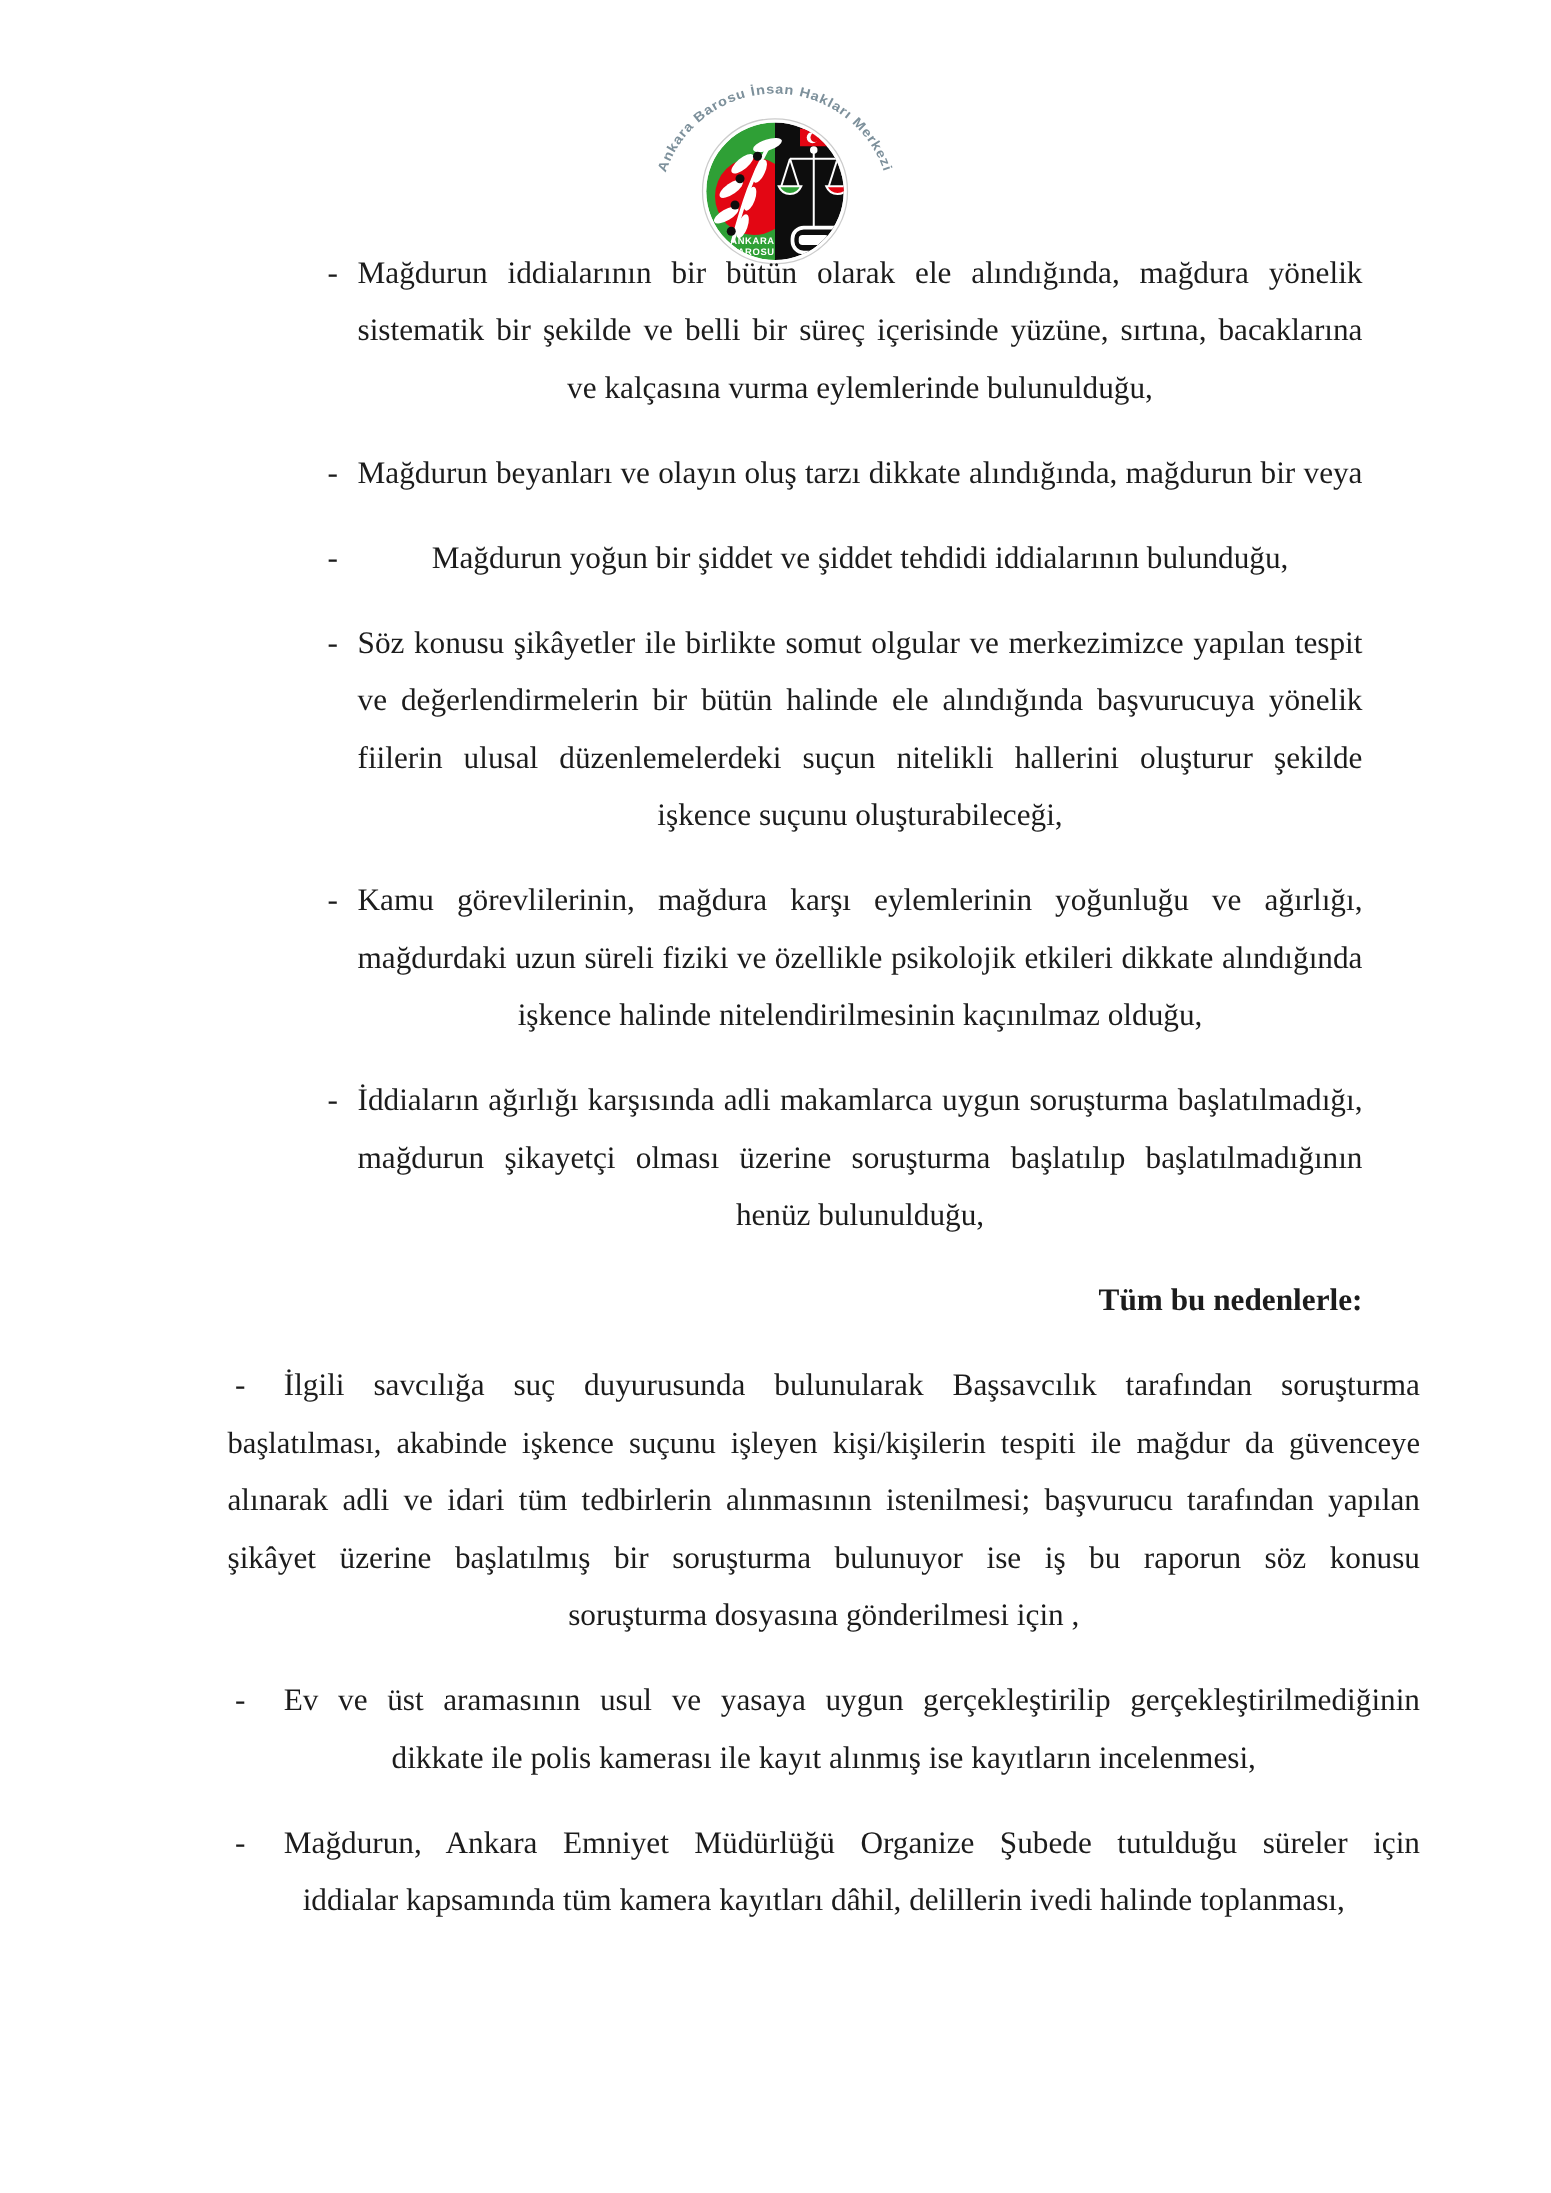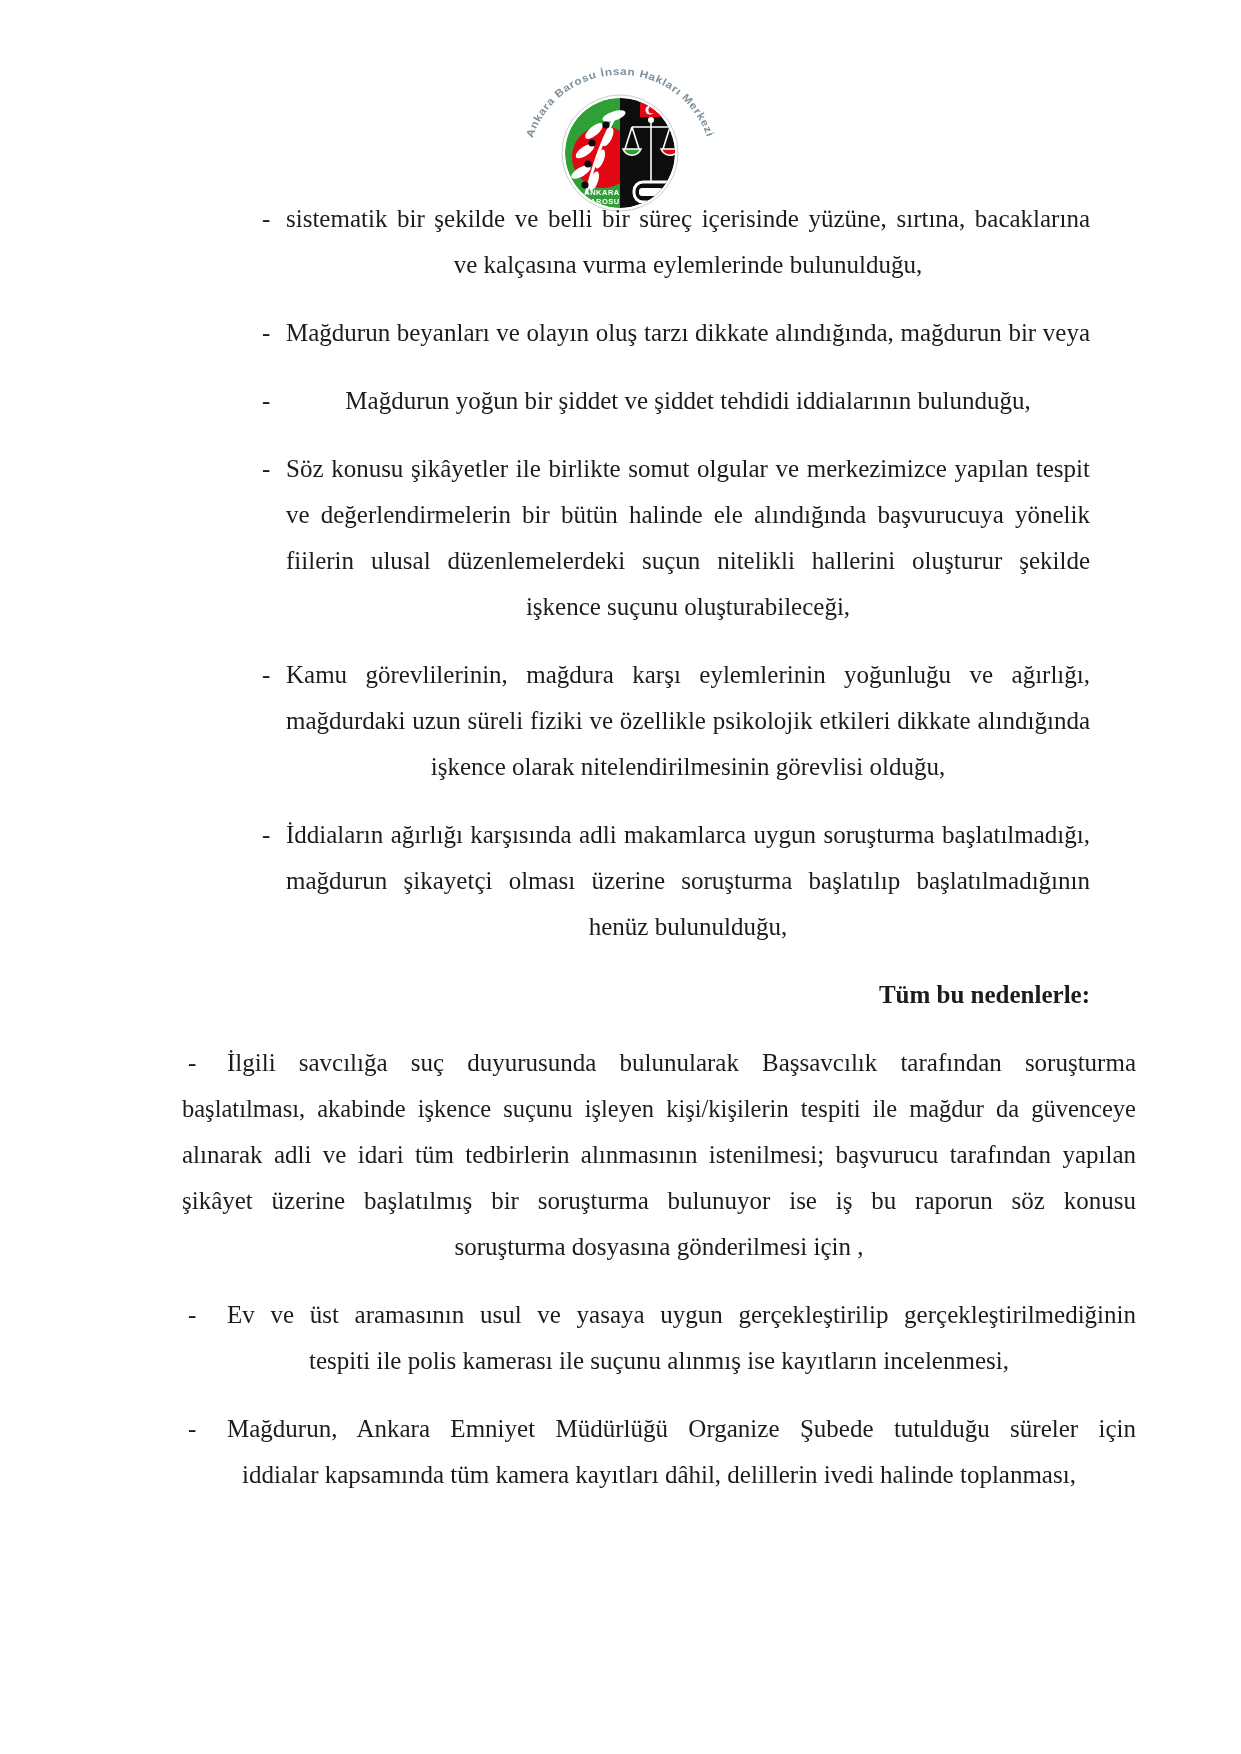--- a/index.html
+++ b/index.html
@@ -89,20 +89,21 @@
         <text x="112" y="141" text-anchor="middle" class="banner-text" font-size="7.5" fill="#ffffff" letter-spacing="0.5">ANKARA</text>
         <text x="112" y="150" text-anchor="middle" class="banner-text" font-size="7.5" fill="#ffffff" letter-spacing="0.5">BAROSU</text>
       </g>
     </svg>
   </div>
 
   <div class="content">
     <div id="bullets-top">
         <div class="bullet-top">
           <span class="dash">-</span>
+          <div class="line j">Mağdurun iddialarının bir bütün olarak ele alındığında, mağdura yönelik</div>
           <div class="line j">sistematik bir şekilde ve belli bir süreç içerisinde yüzüne, sırtına, bacaklarına</div>
           <div class="line">ve kalçasına vurma eylemlerinde bulunulduğu,</div>
         </div>
         <div class="bullet-top">
           <span class="dash">-</span>
           <div class="line j">Mağdurun beyanları ve olayın oluş tarzı dikkate alındığında, mağdurun bir veya</div>
         </div>
         <div class="bullet-top">
           <span class="dash">-</span>
           <div class="line">Mağdurun yoğun bir şiddet ve şiddet tehdidi iddialarının bulunduğu,</div>
@@ -111,41 +112,41 @@
           <span class="dash">-</span>
           <div class="line j">Söz konusu şikâyetler ile birlikte somut olgular ve merkezimizce yapılan tespit</div>
           <div class="line j">ve değerlendirmelerin bir bütün halinde ele alındığında başvurucuya yönelik</div>
           <div class="line j">fiilerin ulusal düzenlemelerdeki suçun nitelikli hallerini oluşturur şekilde</div>
           <div class="line">işkence suçunu oluşturabileceği,</div>
         </div>
         <div class="bullet-top">
           <span class="dash">-</span>
           <div class="line j">Kamu görevlilerinin, mağdura karşı eylemlerinin yoğunluğu ve ağırlığı,</div>
           <div class="line j">mağdurdaki uzun süreli fiziki ve özellikle psikolojik etkileri dikkate alındığında</div>
-          <div class="line">işkence olarak nitelendirilmesinin görevlisi olduğu,</div>
+          <div class="line">işkence halinde nitelendirilmesinin kaçınılmaz olduğu,</div>
         </div>
         <div class="bullet-top">
           <span class="dash">-</span>
           <div class="line j">İddiaların ağırlığı karşısında adli makamlarca uygun soruşturma başlatılmadığı,</div>
           <div class="line j">mağdurun şikayetçi olması üzerine soruşturma başlatılıp başlatılmadığının</div>
           <div class="line">henüz bulunulduğu,</div>
         </div>
       </div>
     <div class="heading">Tüm bu nedenlerle:</div>
     <div id="bullets-bottom">
         <div class="bullet-bottom">
           <div class="line j first"><span class="dash-cell">-</span>İlgili savcılığa suç duyurusunda bulunularak Başsavcılık tarafından soruşturma</div>
           <div class="line j" style="font-size: 24.5px;">başlatılması, akabinde işkence suçunu işleyen kişi/kişilerin tespiti ile mağdur da güvenceye</div>
           <div class="line j">alınarak adli ve idari tüm tedbirlerin alınmasının istenilmesi; başvurucu tarafından yapılan</div>
           <div class="line j">şikâyet üzerine başlatılmış bir soruşturma bulunuyor ise iş bu raporun söz konusu</div>
           <div class="line">soruşturma dosyasına gönderilmesi için ,</div>
         </div>
         <div class="bullet-bottom">
           <div class="line j first"><span class="dash-cell">-</span>Ev ve üst aramasının usul ve yasaya uygun gerçekleştirilip gerçekleştirilmediğinin</div>
-          <div class="line">tespiti ile polis kamerası ile suçunu alınmış ise kayıtların incelenmesi,</div>
+          <div class="line">dikkate ile polis kamerası ile kayıt alınmış ise kayıtların incelenmesi,</div>
         </div>
         <div class="bullet-bottom">
           <div class="line j first"><span class="dash-cell">-</span>Mağdurun, Ankara Emniyet Müdürlüğü Organize Şubede tutulduğu süreler için</div>
           <div class="line">iddialar kapsamında tüm kamera kayıtları dâhil, delillerin ivedi halinde toplanması,</div>
         </div>
       </div>
   </div>
 
 </div>
 

